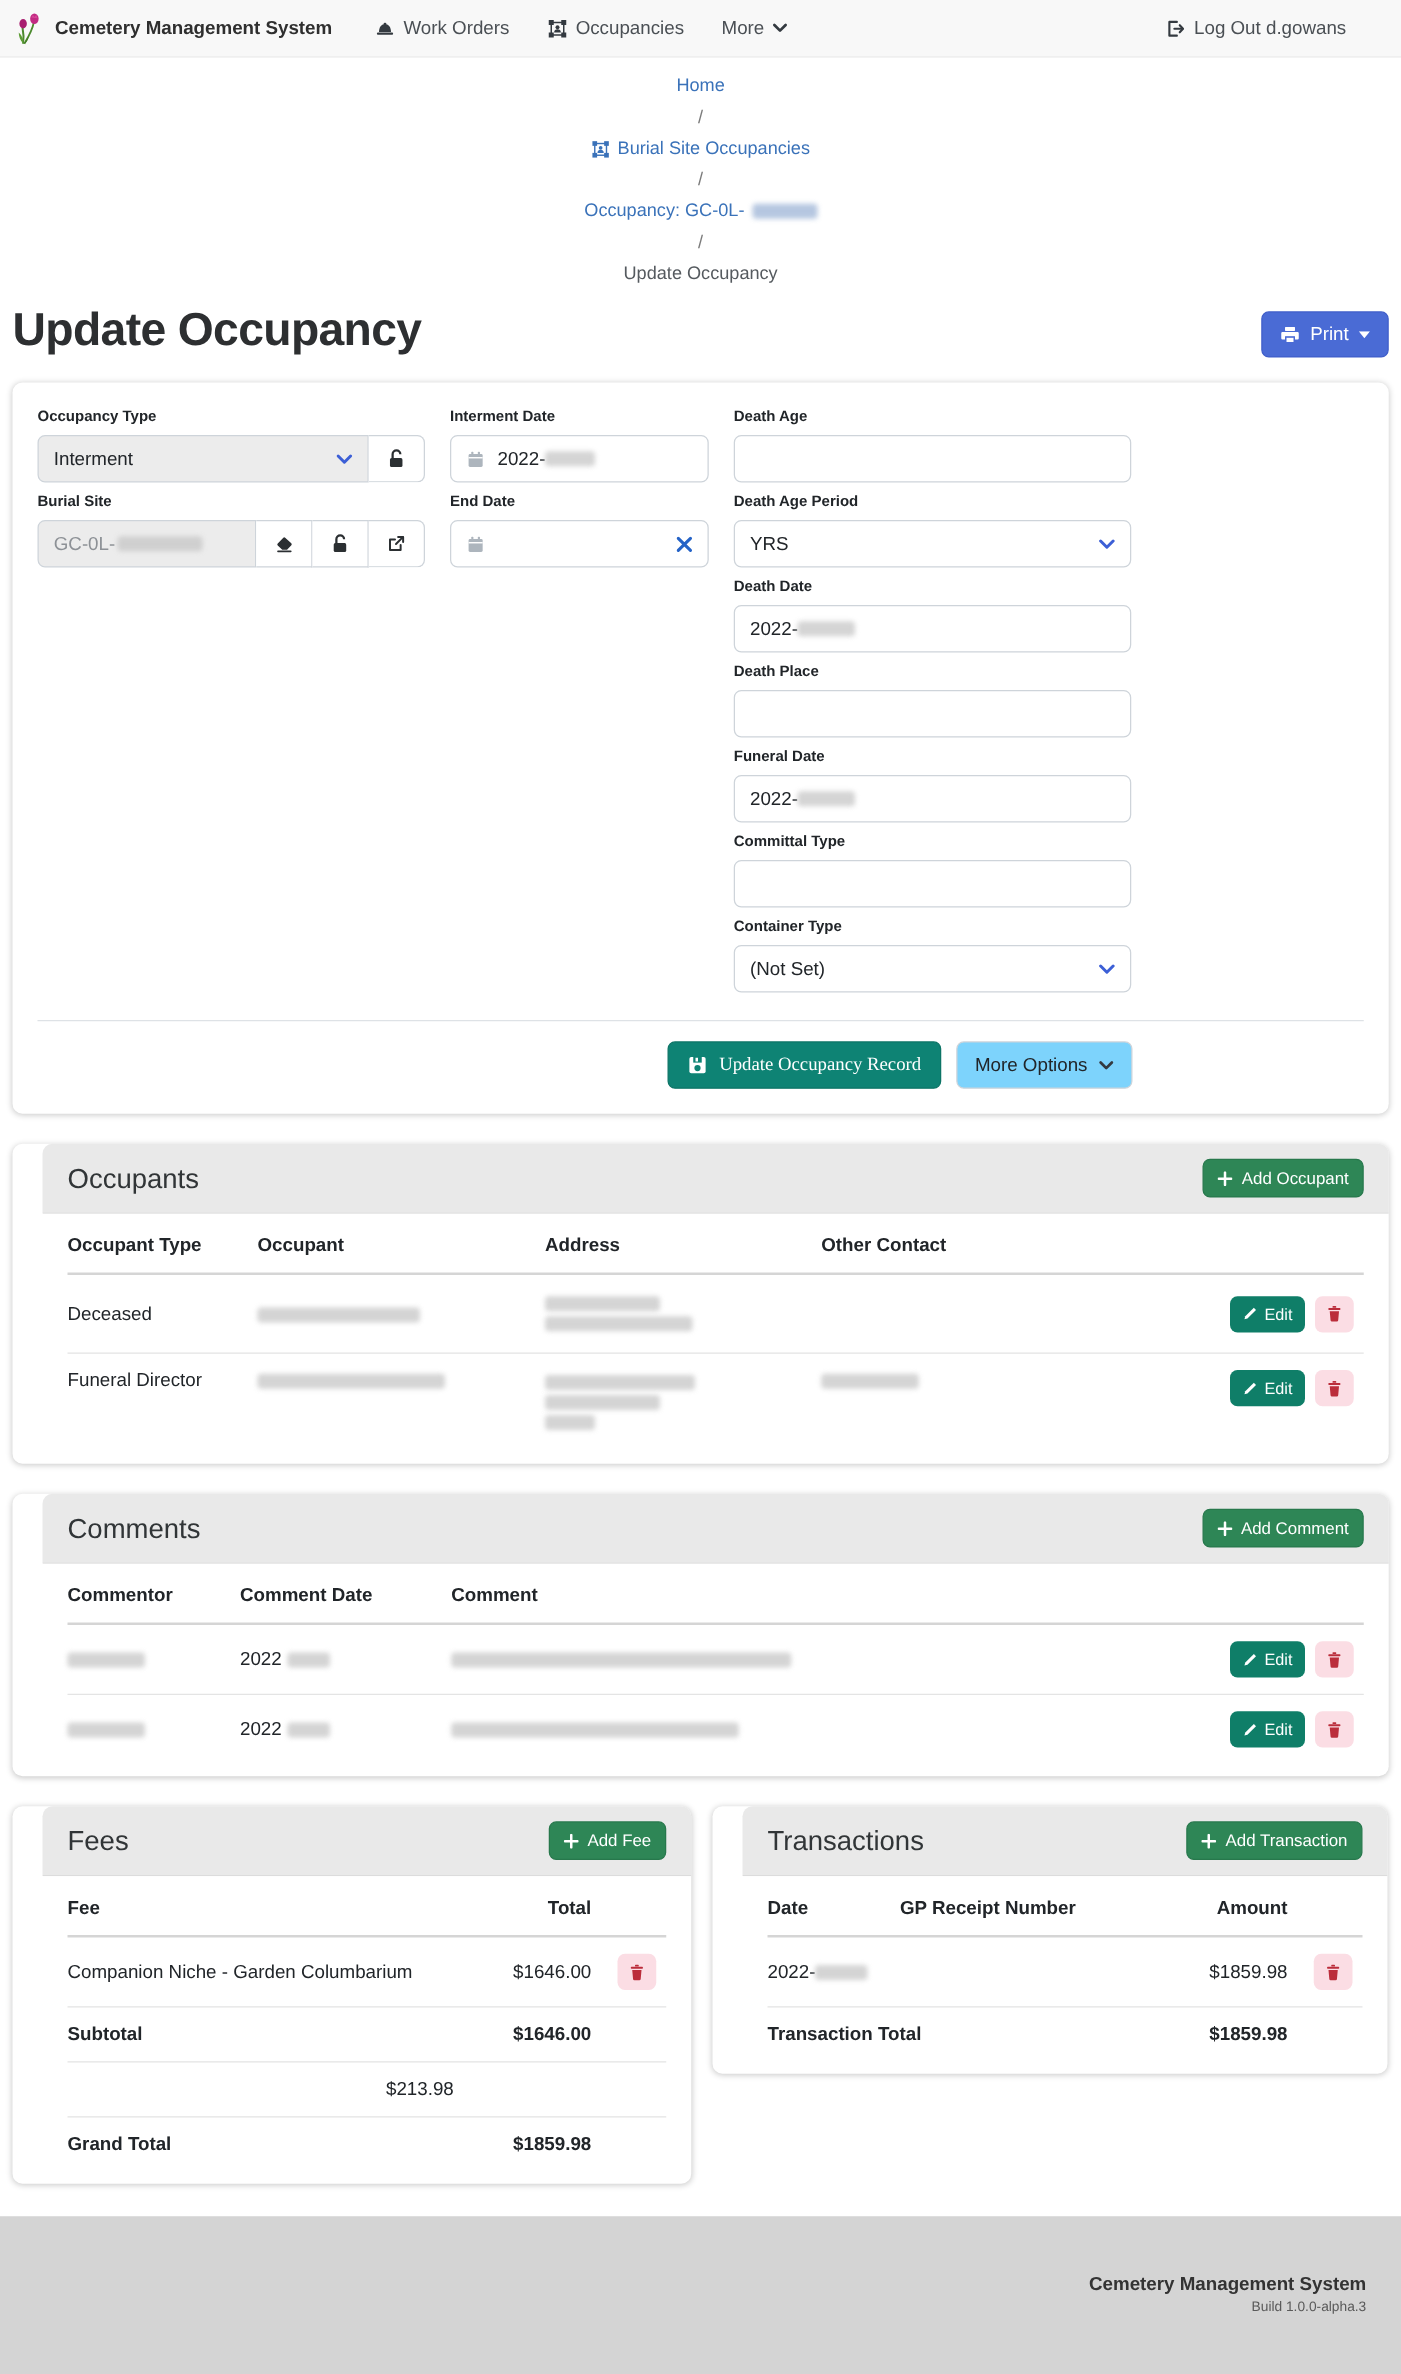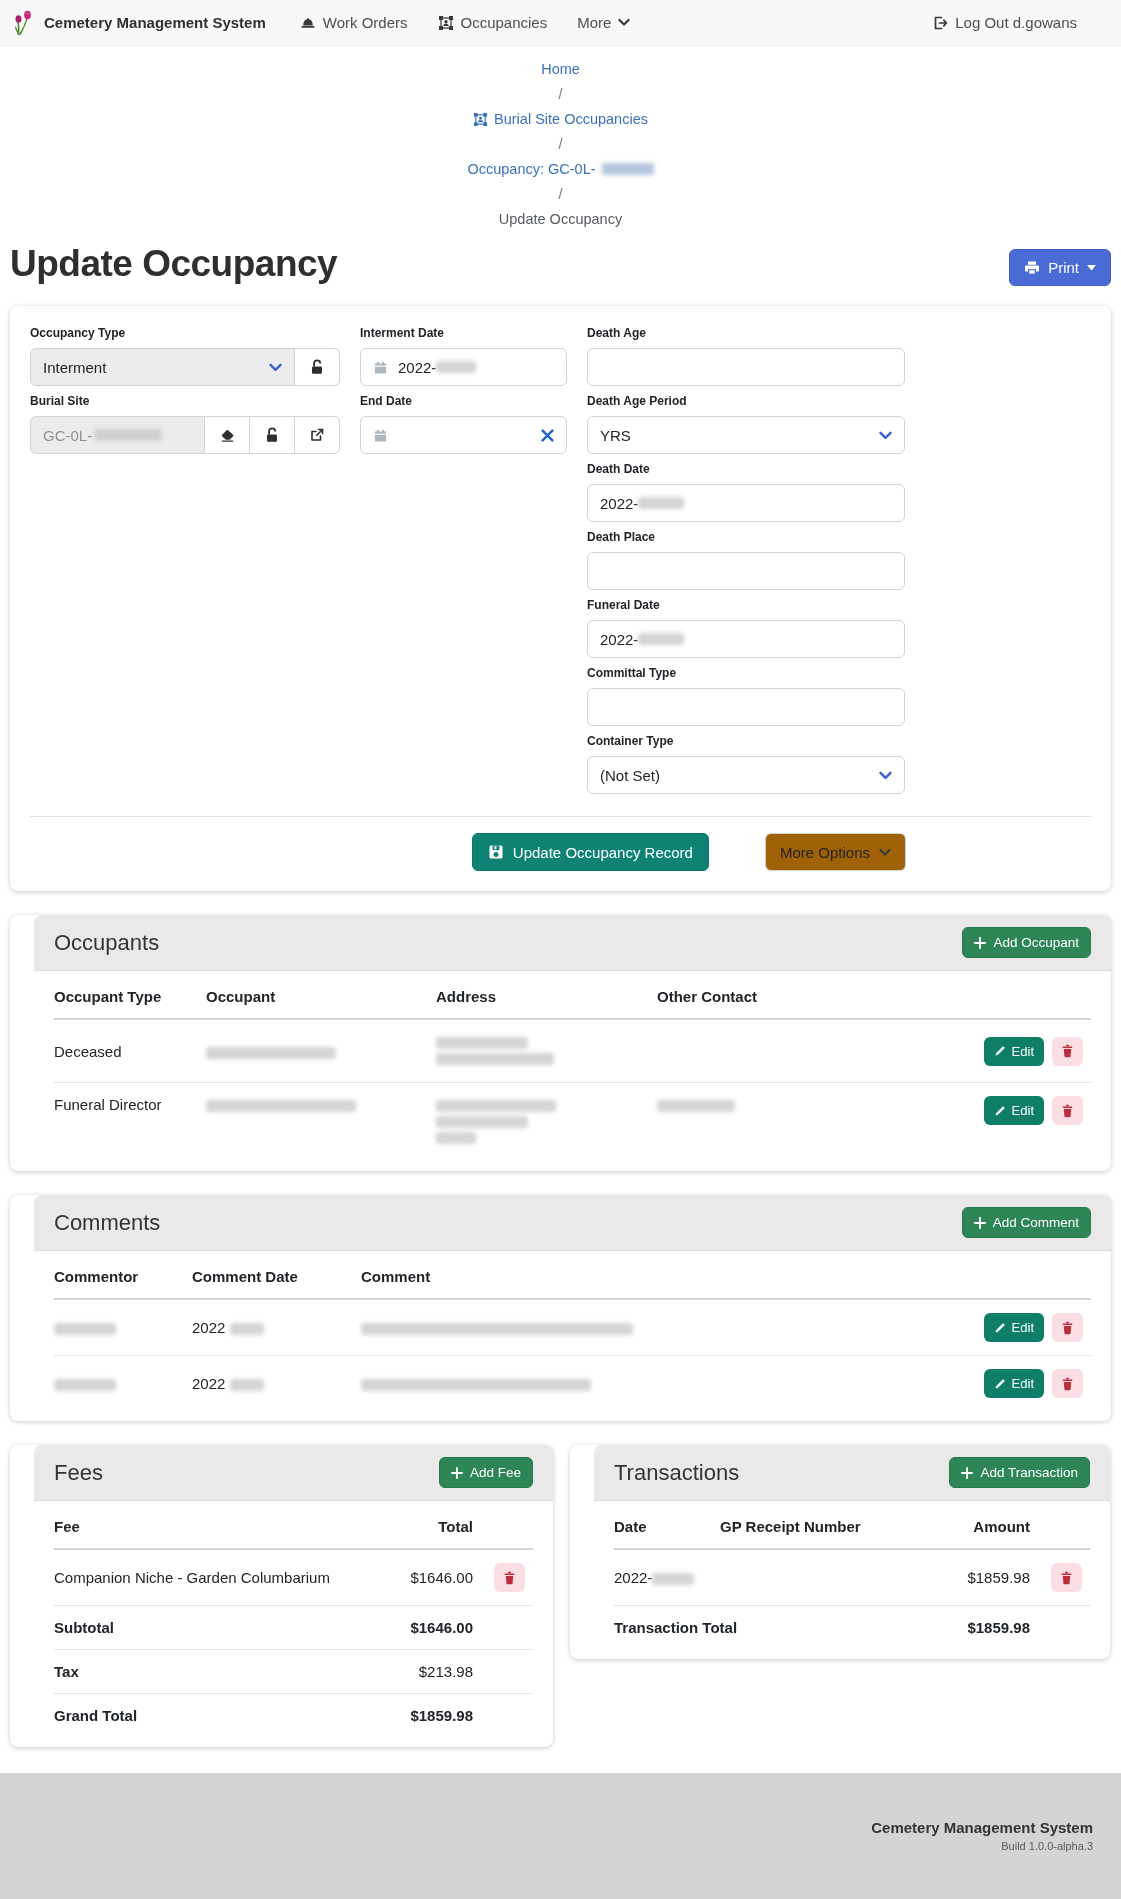--- a/index.html
+++ b/index.html
@@ -40,22 +40,22 @@
   .group { display:flex; }
   .group .control { flex:1; border-radius:6px 0 0 6px; }
   .group-btn { width:45px; height:38px; background:#fff; border:1px solid #ced4da; border-left:none; display:flex; align-items:center; justify-content:center; cursor:pointer; color:#2b2f32; }
   .group-btn:last-child { border-radius:0 6px 6px 0; }
   .control.muted { background:#ececec; }
   .control.muted-text { color:#8d9196; }
   .cal { color:#adb5bd; margin-right:10px; }
   .clear-x { margin-left:auto; color:#2563c7; cursor:pointer; display:flex; }
 
   .form-footer { border-top:1px solid #dee2e6; margin-top:14px; padding:16px 185px 16px 0; display:flex; justify-content:flex-end; gap:12px; }
-  .btn-update { background:#0e8374; border:1px solid #0c7466; color:#fff; border-radius:6px; height:38px; padding:0 15px; display:flex; align-items:center; gap:9px; font-size:15px; cursor:pointer; }
-  .btn-more { background:#a16207; border:1px solid #ced4da; color:#212529; border-radius:6px; height:38px; padding:0 14px; display:flex; align-items:center; gap:9px; font-size:15px; cursor:pointer;margin-left:44px; }
+  .btn-update { background:#0e8374; border:1px solid #0c7466; color:#fff; border-radius:6px; height:38px; padding:0 15px; display:flex; align-items:center; gap:9px; font-size:15px; cursor:pointer;font-family:Liberation Serif, serif; }
+  .btn-more { background:#7dd3fc; border:1px solid #ced4da; color:#212529; border-radius:6px; height:38px; padding:0 14px; display:flex; align-items:center; gap:9px; font-size:15px; cursor:pointer; }
 
   
   .btn-add { background:#2e8656; border:1px solid #27784c; color:#fff; border-radius:6px; height:31px; padding:0 11px; display:flex; align-items:center; gap:7px; font-size:13.5px; cursor:pointer; }
   .btn-edit { background:#0f7e68; border:none; color:#fff; border-radius:6px; height:29px; padding:0 10px; display:flex; align-items:center; gap:6px; font-size:13px; cursor:pointer; }
   .btn-del { background:#fbdde4; border:none; border-radius:6px; width:31px; height:29px; display:flex; align-items:center; justify-content:center; color:#bb2d3b; cursor:pointer; }
 
   
   .tbl { padding:4px 20px 10px; }
   .tr { display:grid; align-items:center; border-bottom:1px solid #e4e4e4; }
   .tr.head { font-weight:bold; font-size:15px; border-bottom:2px solid #d5d5d5; }
@@ -575,21 +575,20 @@
             </span>
           </button>
         </div>
       </div>
       <div class="tr fee-grid">
         <div class="td bold">Subtotal</div>
         <div class="td num bold">$1646.00</div>
         <div class="td"></div>
       </div>
       <div class="tr fee-grid">
-        <div class="td bold">Tax</div>
         <div class="td num">$213.98</div>
         <div class="td"></div>
       </div>
       <div class="tr fee-grid">
         <div class="td bold">Grand Total</div>
         <div class="td num bold">$1859.98</div>
         <div class="td"></div>
       </div>
     </div>
   </div>

